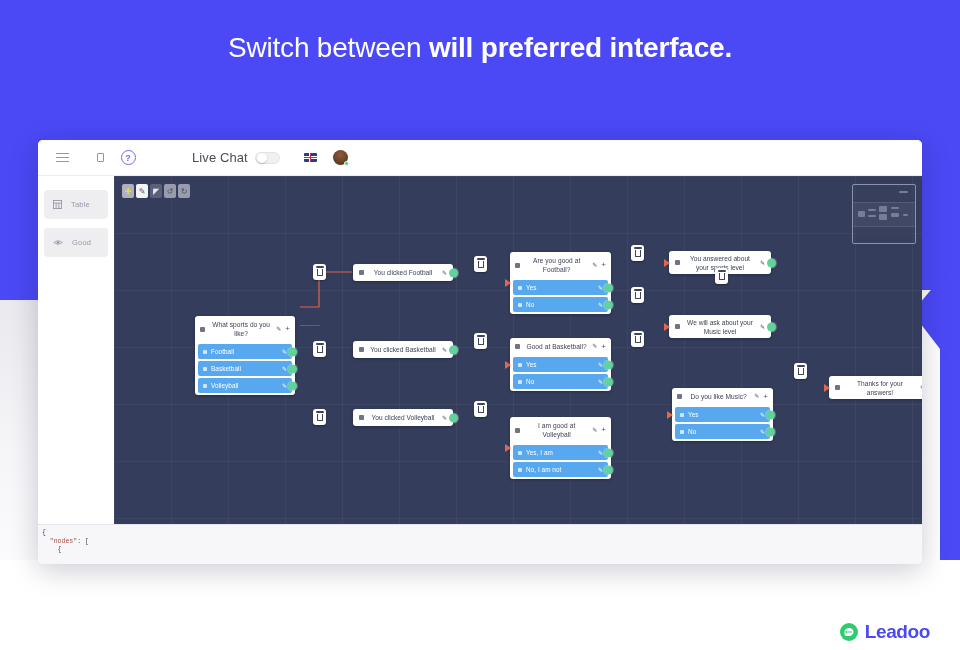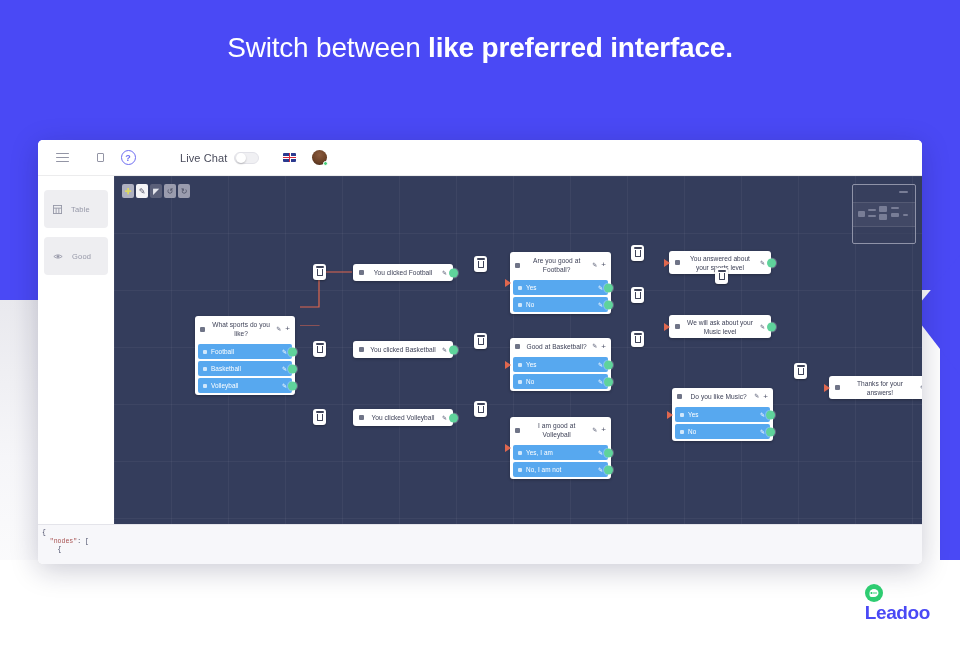--- a/index.html
+++ b/index.html
@@ -107,21 +107,21 @@
   .q-circle {
     width: 15px; height: 15px;
     border-radius: 50%;
     border: 1.2px solid #6d6cf2;
     color: #6d6cf2;
     font-size: 9px;
     display: flex; align-items: center; justify-content: center;
     font-weight: 600;
   }
   .live-chat-label {
-    font-size: 11px; color: #4a4c5c; margin-left: 8px; margin-right: 7px;
+    font-size: 13px; color: #4a4c5c; margin-left: 20px; margin-right: 7px;
     letter-spacing: .1px;
     padding-left: 30px;
   }
   .toggle {
     width: 25px; height: 12px;
     border-radius: 7px;
     background: #f0f0f3;
     border: 1px solid #e2e2e8;
     position: relative;
   }
@@ -161,21 +161,21 @@
 
   
   .app-body { display: flex; height: 348px; }
   .left-rail {
     width: 76px;
     background: #ffffff;
     padding: 14px 6px 0 6px;
     flex-shrink: 0;
   }
   .rail-btn {
-    height: 38px;
+    height: 29px;
     background: #eeeef1;
     border-radius: 4px;
     display: flex;
     align-items: center;
     padding-left: 9px;
     margin-bottom: 9px;
     color: #9698a8;
     font-size: 7.5px;
   }
   .rail-btn .r-ico { margin-right: 9px; display: flex; }
@@ -329,24 +329,23 @@
     color: #474b66;
     padding: 4px 0 0 4px;
     line-height: 8.5px;
   }
   .code-strip .key { color: #a7504f; }
   .code-strip .ln { white-space: pre; }
 
   
   .logo {
     position: absolute;
-    right: 30px; bottom: 26px;
-    display: flex; 
+    right: 30px; bottom: 7px;
+    display: flex; align-items: center;
     z-index: 7;
-    flex-direction: column;
   }
   .logo-mark {
     width: 18px; height: 18px; border-radius: 50%;
     background: #2ecc71;
     position: relative; margin-right: 7px;
   }
   .logo-mark .inner {
     position: absolute; left: 50%; top: 50%;
     transform: translate(-50%,-50%);
     width: 9px; height: 8px;
@@ -366,21 +365,21 @@
 <body>
 
 <div class="bg-white-base"></div>
 <div class="bg-blue"></div>
 <div class="bg-fade-left"></div>
 <div class="bg-white-bottom"></div>
 <div class="bg-wedge-right"></div>
 
 <div class="headline">
   <div class="line1">
-    <span>Switch between </span><strong>like preferred interface.</strong>
+    <span>Switch between </span><strong>will preferred interface.</strong>
   </div>
 </div>
 
 <div class="app-window">
 
   <div class="topbar">
     <div class="tb-btn">
       <div class="hamburger">
           <i></i>
           <i></i>

